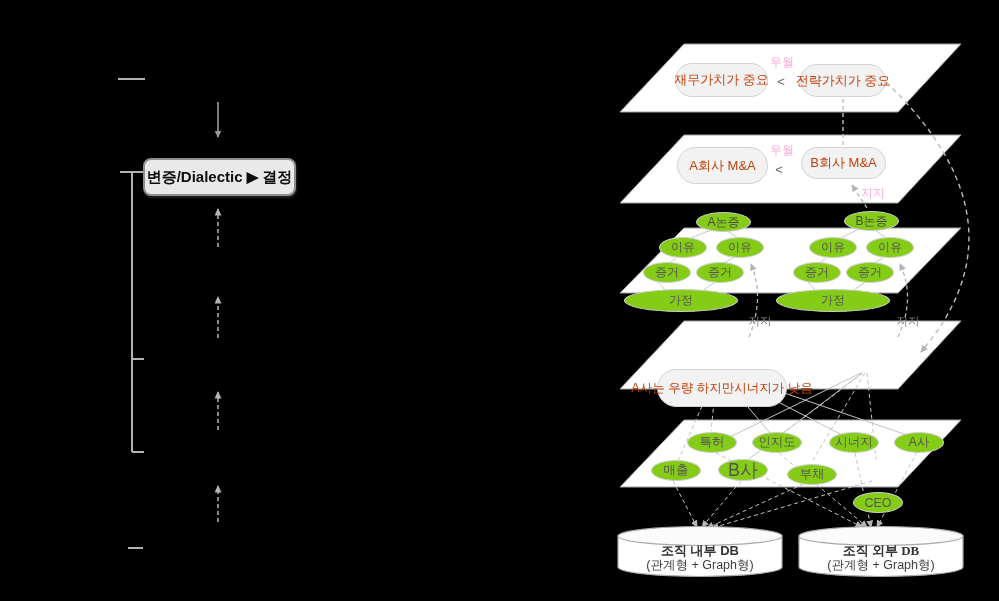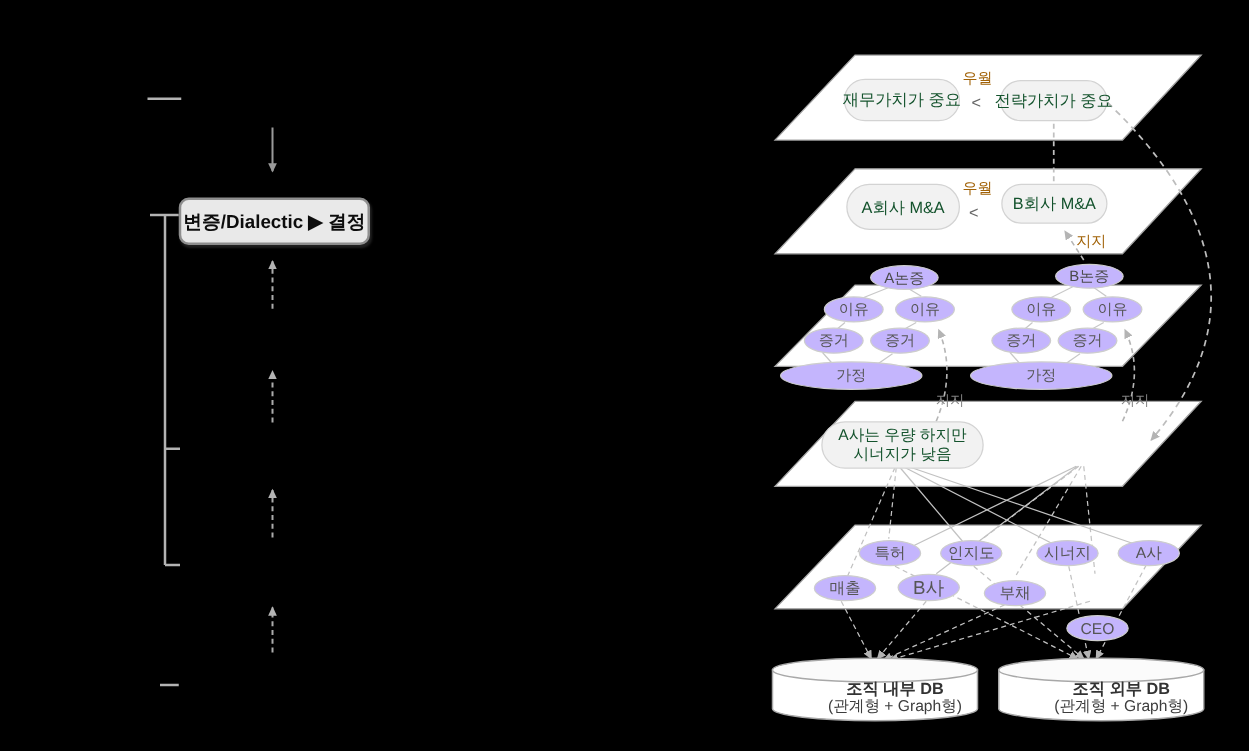--- a/index.html
+++ b/index.html
@@ -5,42 +5,42 @@
   html,body{margin:0;padding:0;background:#000;}
   #stage{
     position:relative;width:999px;height:601px;background:#000;overflow:hidden;
     font-family:"Liberation Sans", sans-serif;
   }
   #base-svg{position:absolute;left:0;top:0;}
   .pill{
     position:absolute;box-sizing:border-box;
     background:#f2f2f2;border:1px solid #d3d3d3;border-radius:20px;
     display:flex;align-items:center;justify-content:center;
-    color:#14532d;font-size:13px;white-space:nowrap;
+    color:#c2410c;font-size:13px;white-space:nowrap;
   }
-  .pill.multi{flex-direction:column;font-size:12.5px;line-height:1.2;border-radius:19px;}
+  .pill.multi{font-size:12.5px;line-height:1.2;border-radius:19px;margin-top:32px;}
   .enode{
     position:absolute;box-sizing:border-box;
-    background:#c4b5fd;border:1px solid #cdcdcd;border-radius:50%;
+    background:#84cc16;border:1px solid #cdcdcd;border-radius:50%;
     display:flex;align-items:center;justify-content:center;
     color:#555;font-size:12px;white-space:nowrap;
   }
   .lbl{
-    position:absolute;color:#a16207;font-size:12px;text-align:center;
+    position:absolute;color:#f9a8d4;font-size:12px;text-align:center;
     white-space:nowrap;line-height:1;
   }
   .lbl.small{font-size:11.5px;color:#828282;}
   .decision-box{
     position:absolute;left:143px;top:158px;width:149px;height:34px;
     background:#e9e9e9;border:2px solid #8e8e8e;border-radius:8px;
     display:flex;align-items:center;justify-content:center;
     color:#0d0d0d;font-weight:bold;font-size:15px;white-space:nowrap;
     box-shadow:1px 2px 2px rgba(130,130,130,0.25);
   }
-  .dbtext{position:absolute;text-align:center;color:#333;white-space:nowrap;margin-left:16px;}
+  .dbtext{position:absolute;text-align:center;color:#333;white-space:nowrap;}
   .dbtitle{font-weight:bold;font-size:13px;}
   .dbsub{font-size:12.5px;color:#3d3d3d;}
 </style>
 </head>
 <body>
 
 <div id="stage">
 
   <svg id="base-svg" width="999" height="601" viewBox="0 0 999 601">
     <defs>
@@ -170,22 +170,22 @@
   <div class="pill multi" style="left:657px;top:337px;width:130px;height:38px;">
     <span>A사는 우량 하지만</span>
     <span>시너지가 낮음</span>
   </div>
 
   <div class="enode" style="left:687px;top:432px;width:50px;height:21px;font-size:12.5px;">특허</div>
   <div class="enode" style="left:752px;top:432px;width:50px;height:21px;font-size:12.5px;">인지도</div>
   <div class="enode" style="left:829px;top:432px;width:50px;height:21px;font-size:12.5px;">시너지</div>
   <div class="enode" style="left:894px;top:432px;width:50px;height:21px;font-size:12.5px;">A사</div>
   <div class="enode" style="left:651px;top:460px;width:50px;height:21px;font-size:12.5px;">매출</div>
-  <div class="enode" style="left:718px;top:459px;width:50px;height:22px;font-size:15px;">B사</div>
+  <div class="enode" style="left:718px;top:459px;width:50px;height:22px;font-size:18px;">B사</div>
   <div class="enode" style="left:787px;top:464px;width:50px;height:21px;font-size:12.5px;">부채</div>
   <div class="enode" style="left:853px;top:459px;width:50px;height:21px;font-size:12.5px;margin-top:33px;">CEO</div>
 
   <div class="dbtext dbtitle" style="left:618px;top:542px;width:164px;">조직 내부 DB</div>
   <div class="dbtext dbsub" style="left:618px;top:557px;width:164px;">(관계형 + Graph형)</div>
-  <div class="dbtext dbtitle" style="left:799px;top:542px;width:164px;">조직 외부 DB</div>
+  <div class="dbtext dbtitle" style="left:799px;top:542px;width:164px;font-family:Liberation Serif, serif;">조직 외부 DB</div>
   <div class="dbtext dbsub" style="left:799px;top:557px;width:164px;">(관계형 + Graph형)</div>
 
 </div>
 
 </body></html>

